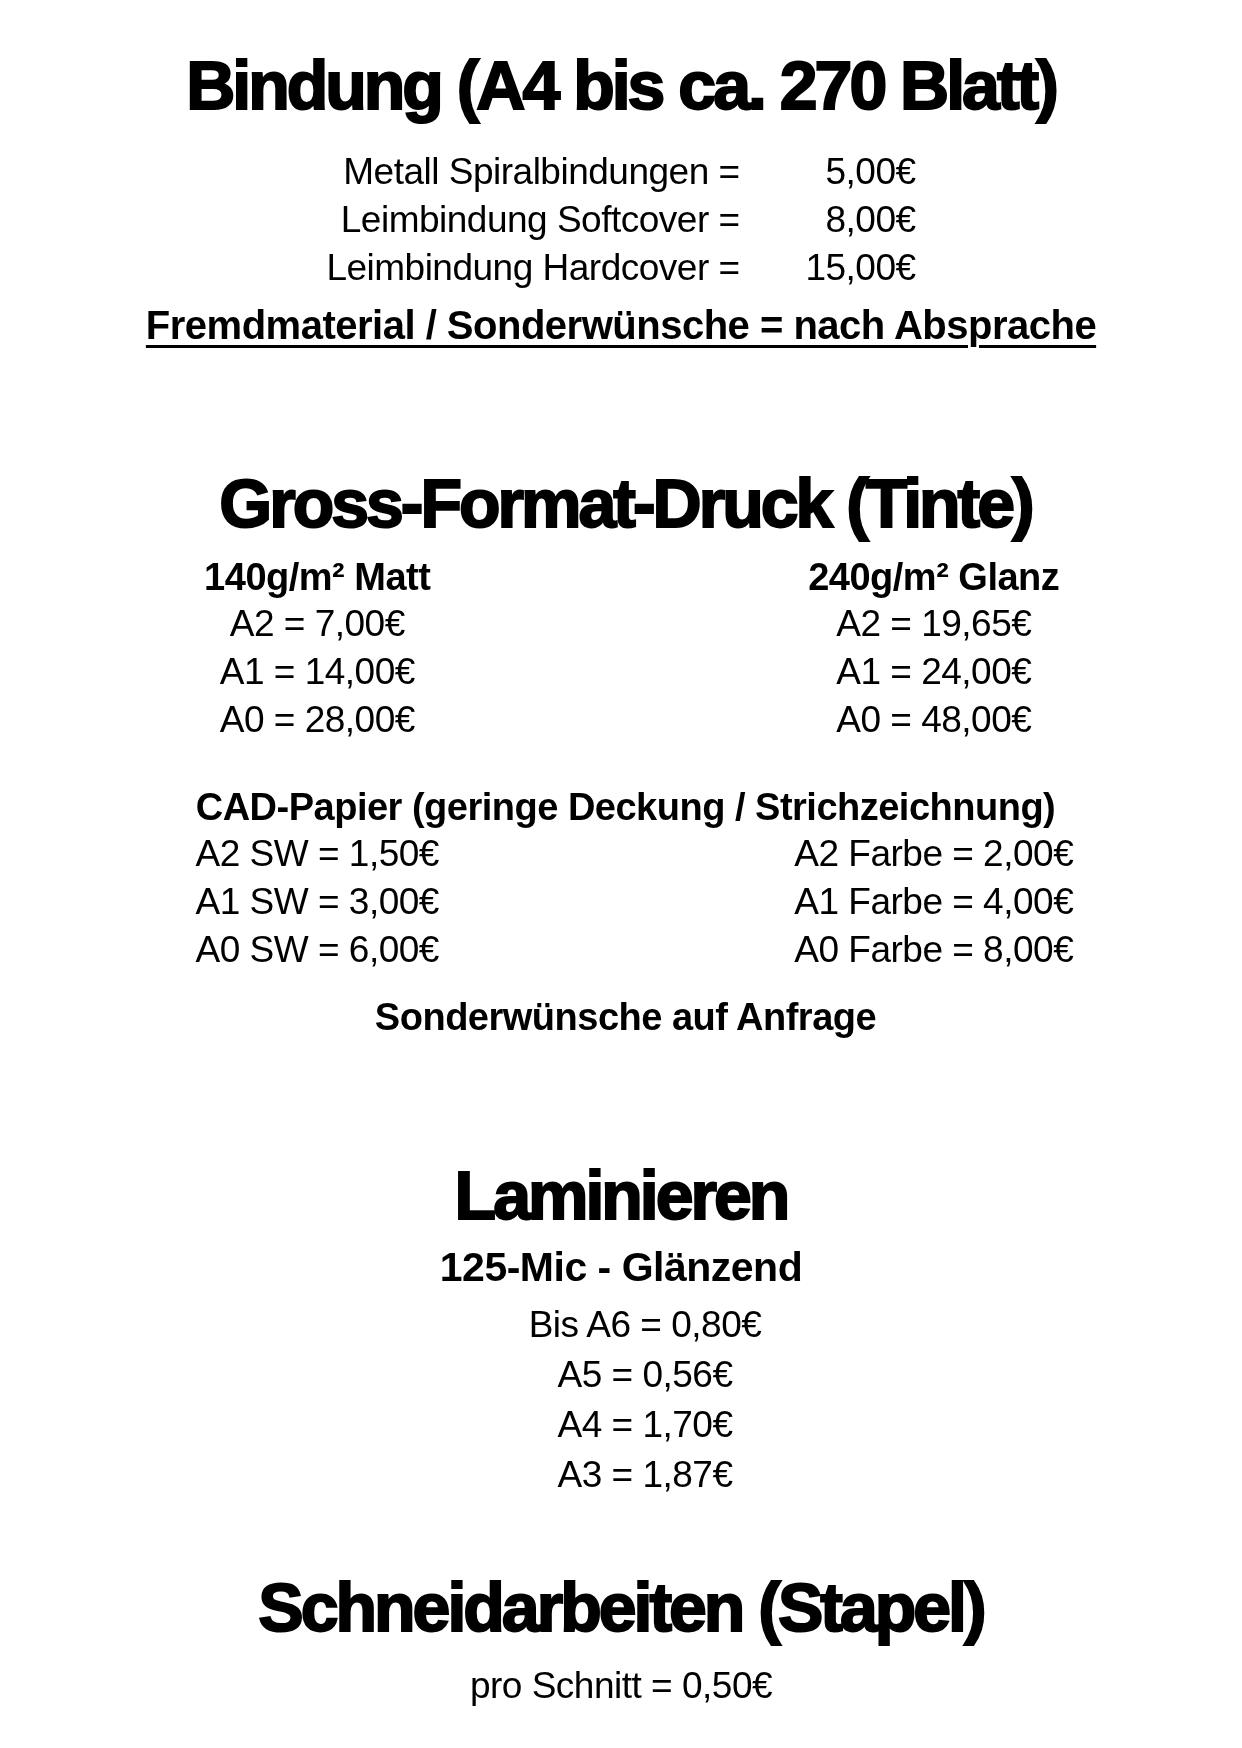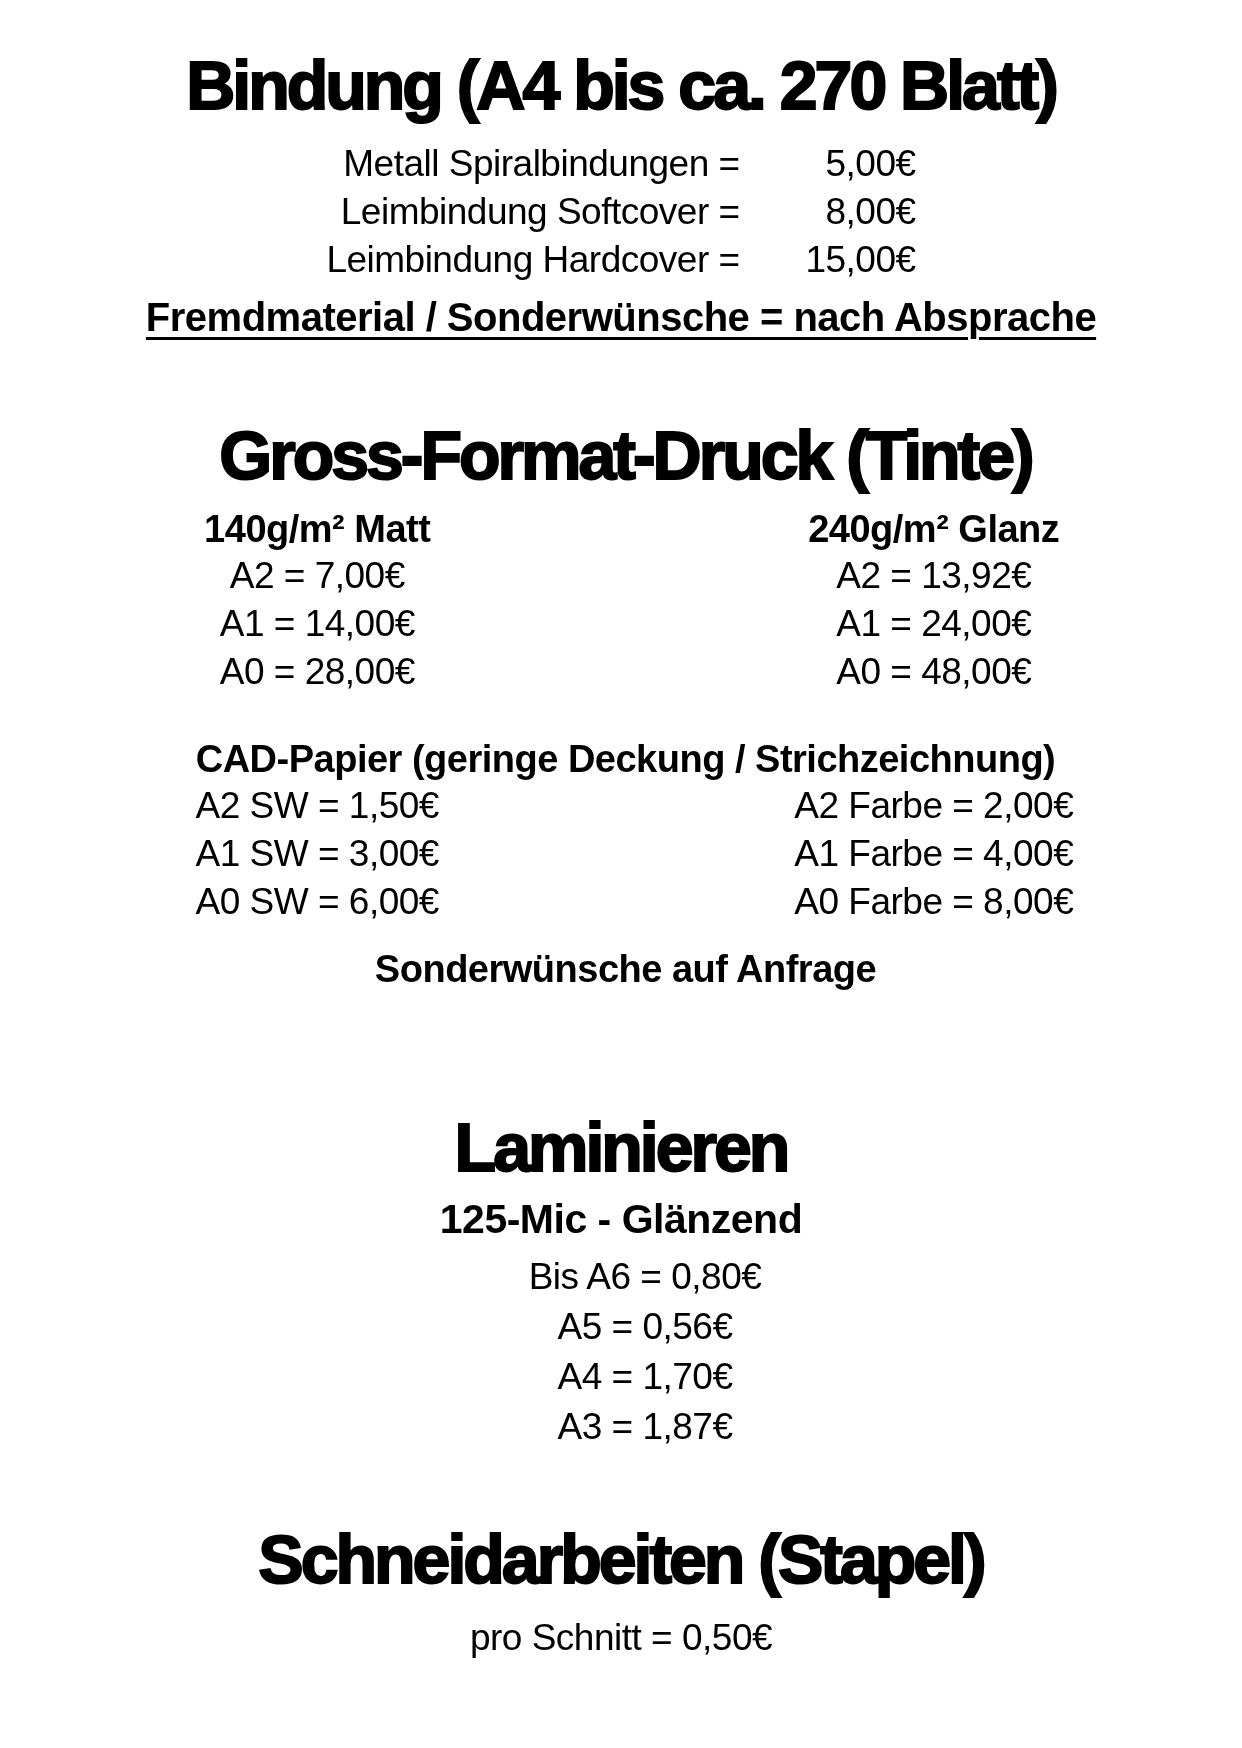--- a/index.html
+++ b/index.html
@@ -35,41 +35,41 @@
     letter-spacing: -0.5px;
     text-align: center;
   }
 
   
   .price-table {
     display: grid;
     grid-template-columns: auto 150px;
     column-gap: 26px;
     justify-content: center;
-    margin-top: 12px;
+    margin-top: 20px;
     font-size: 37px;
     line-height: 48px;
     letter-spacing: -0.5px;
   }
   .price-label { text-align: right; }
   .price-value { text-align: right; }
 
   .fremd-note {
     margin-top: 10px;
     text-align: center;
     font-size: 40px;
     line-height: 46px;
     font-weight: 700;
     letter-spacing: -0.5px;
     text-decoration: underline;
     text-decoration-thickness: 3px;
     text-underline-offset: 6px;
   }
 
-  .section-gross { margin-top: 72px; padding-left: 9px; }
+  .section-gross { margin-top: 112px; padding-left: 9px; }
   .two-col {
     display: grid;
     grid-template-columns: 1fr 1fr;
   }
   .two-col > div { text-align: center; }
   .col-header {
     font-size: 38px;
     line-height: 46px;
     font-weight: 700;
     letter-spacing: -0.5px;
@@ -129,21 +129,21 @@
       <div class="col-header">240g/m² Glanz</div>
     </div>
 
     <div class="two-col">
       <div>
         <div class="body-line">A2 = 7,00€</div>
         <div class="body-line">A1 = 14,00€</div>
         <div class="body-line">A0 = 28,00€</div>
       </div>
       <div>
-        <div class="body-line">A2 = 13,92€</div>
+        <div class="body-line">A2 = 19,65€</div>
         <div class="body-line">A1 = 24,00€</div>
         <div class="body-line">A0 = 48,00€</div>
       </div>
     </div>
 
     <div class="sub-header cad-header">CAD-Papier (geringe Deckung / Strichzeichnung)</div>
 
     <div class="two-col">
       <div>
         <div class="body-line">A2 SW = 1,50€</div>

